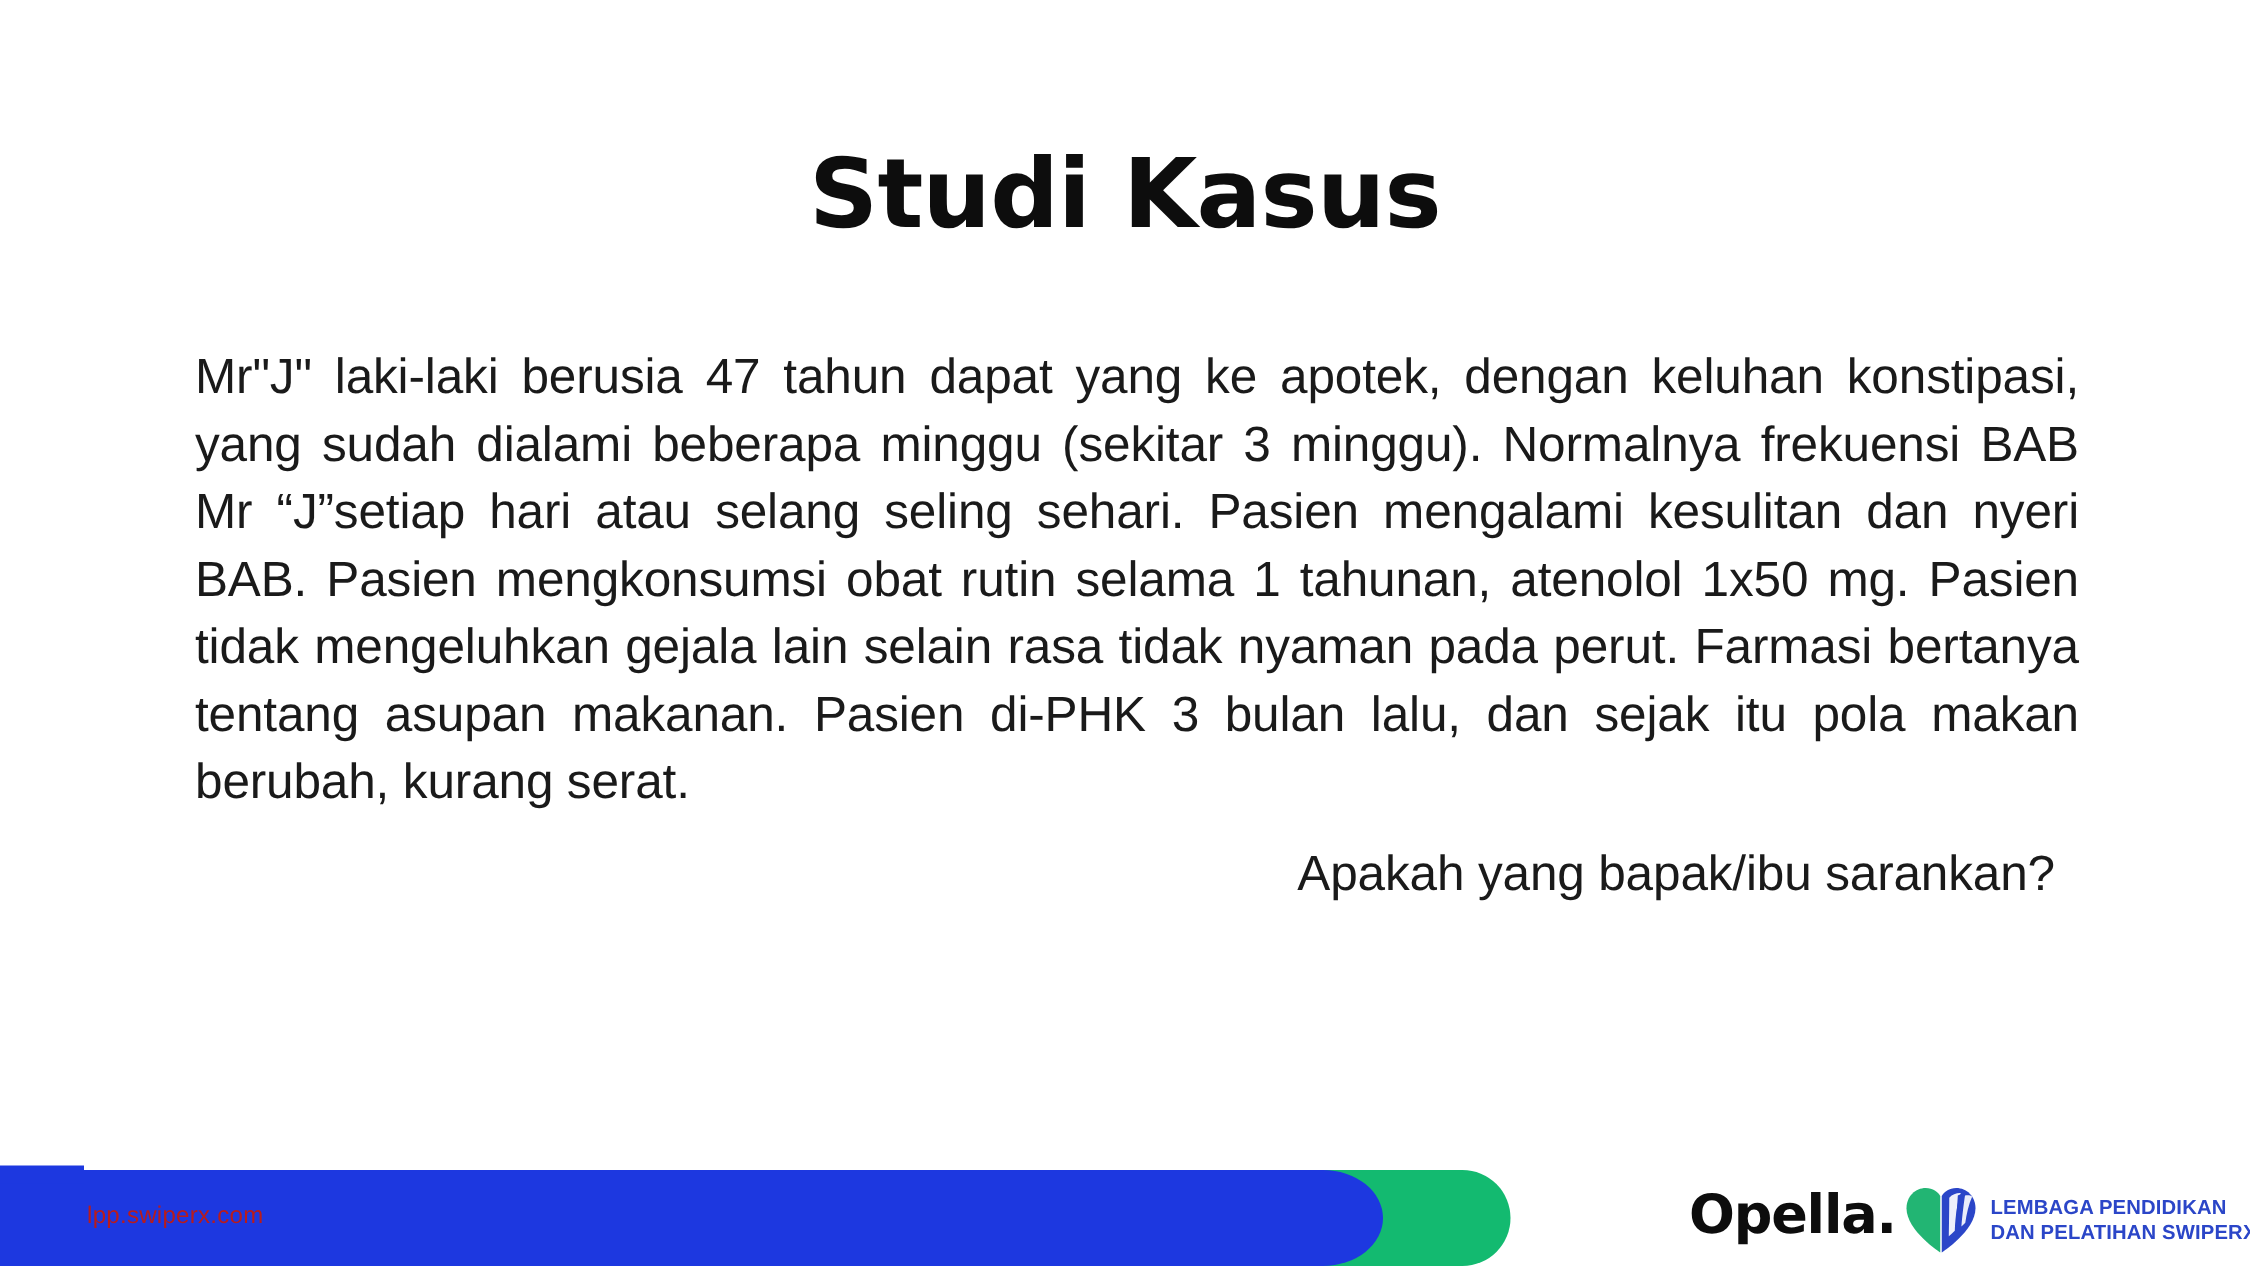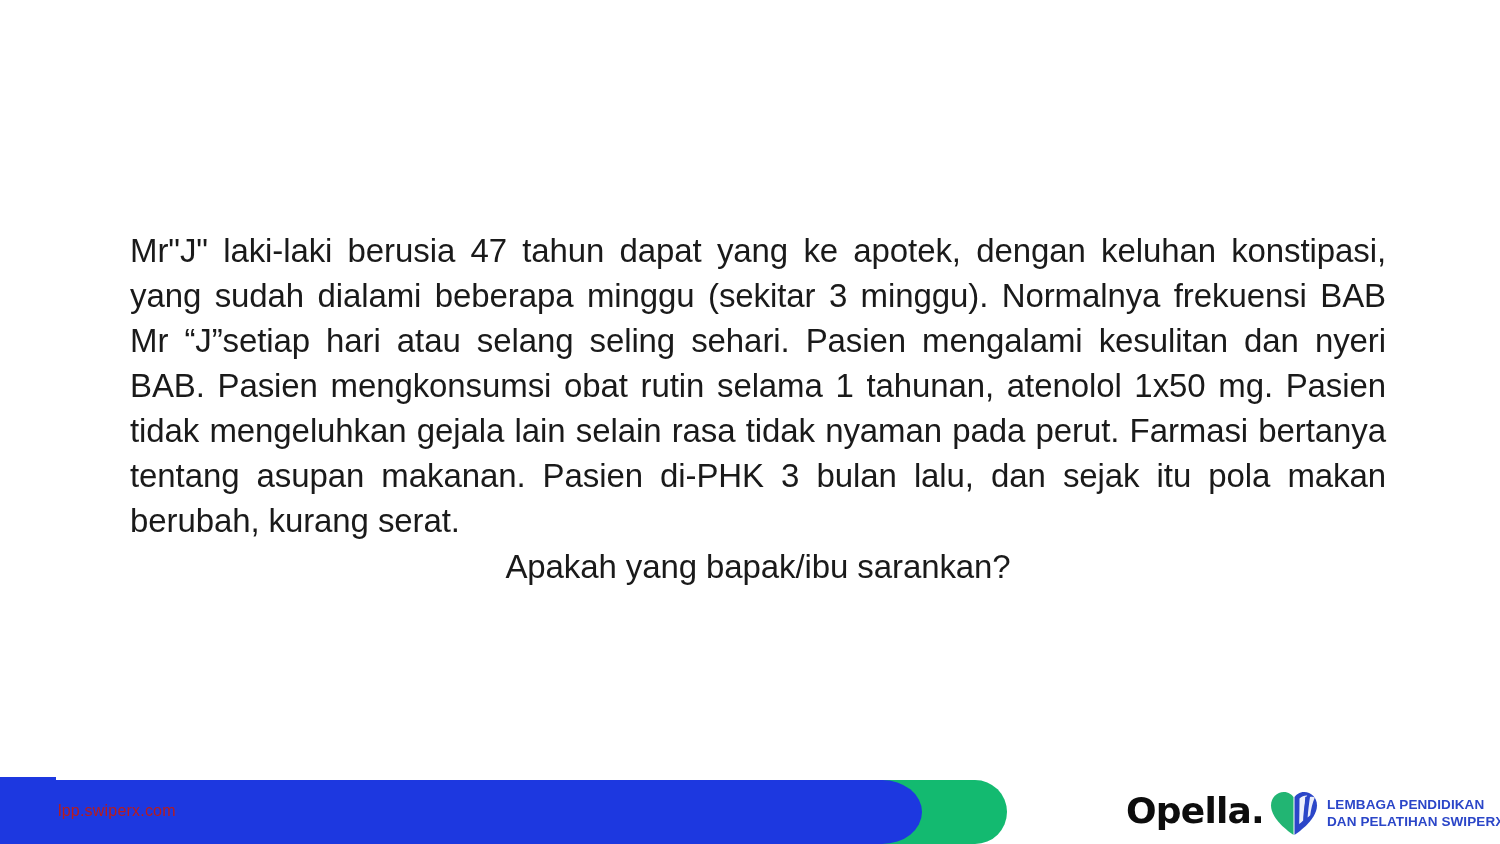--- a/index.html
+++ b/index.html
@@ -46,25 +46,25 @@
     font-size: 33px;
     line-height: 45px;
     color: #1a1a1a;
     text-align: justify;
     text-justify: inter-word;
     font-weight: 400;
     font-family: "Liberation Sans", sans-serif;
     letter-spacing: -0.1px;
   }
   .body-question {
-    margin: 1px;
+    margin: 16px;
     font-size: 33px;
     line-height: 45px;
     color: #1a1a1a;
-    text-align: center;
+    text-align: right;
     font-weight: 400;
     font-family: "Liberation Sans", sans-serif;
     letter-spacing: -0.1px;
   }
 
   
   .footer-green {
     position: absolute;
     left: 640px;
     top: 780px;
@@ -144,20 +144,21 @@
     line-height: 16px;
     white-space: nowrap;
     font-family: "Liberation Sans", sans-serif;
   }
 </style>
 </head>
 <body>
 
 <div class="slide">
 
+  <div class="slide-title">Studi Kasus</div>
 
   <div class="body-block">
     <p class="body-paragraph">Mr"J"  laki-laki berusia 47 tahun dapat yang ke apotek, dengan keluhan konstipasi, yang sudah dialami beberapa minggu (sekitar 3 minggu). Normalnya frekuensi BAB Mr “J”setiap hari atau selang seling sehari. Pasien mengalami kesulitan dan nyeri BAB. Pasien mengkonsumsi obat rutin selama 1 tahunan, atenolol 1x50 mg. Pasien tidak mengeluhkan gejala lain selain rasa tidak nyaman pada perut. Farmasi bertanya tentang asupan makanan. Pasien di-PHK 3 bulan lalu, dan sejak itu pola makan berubah, kurang serat.</p>
     <p class="body-question">Apakah yang bapak/ibu sarankan?</p>
   </div>
 
   <div class="footer-green"></div>
   <div class="footer-blue"></div>
   <div class="footer-blue-notch"></div>
 

